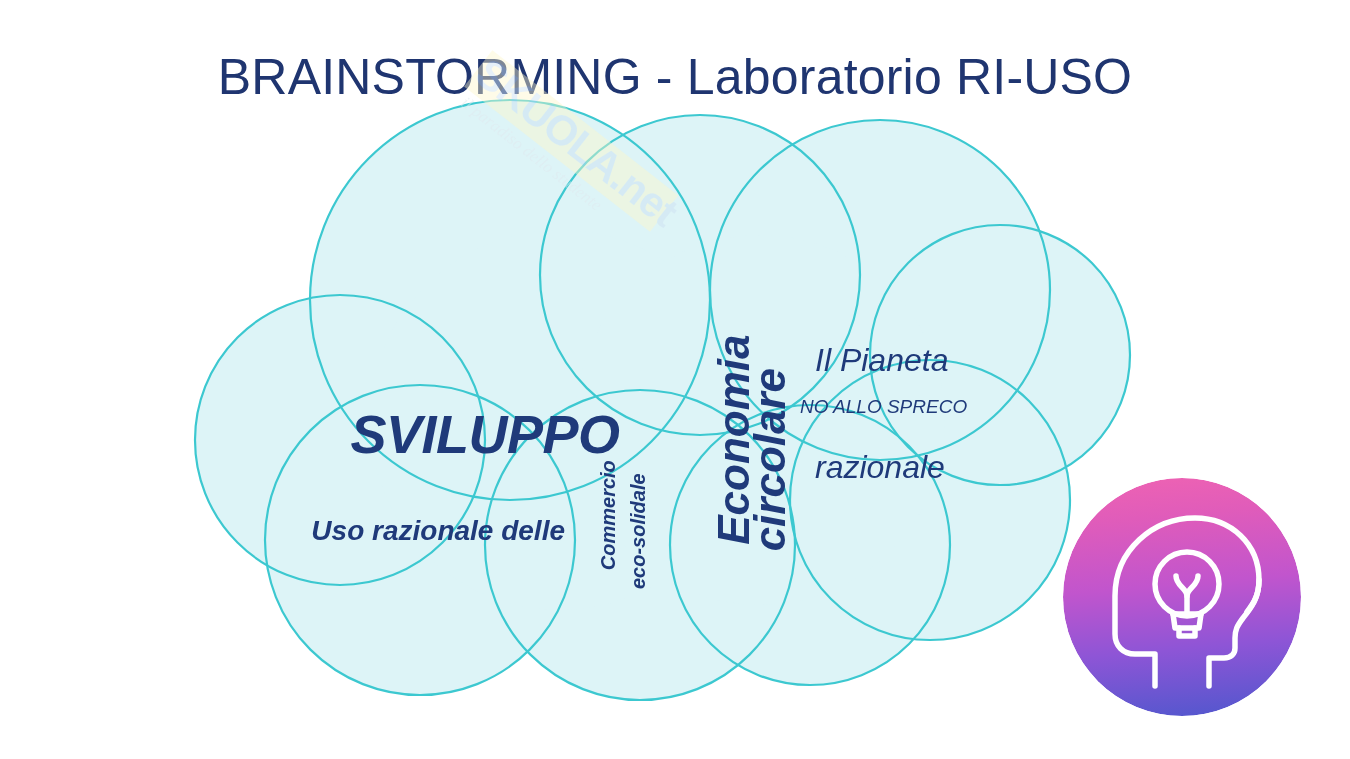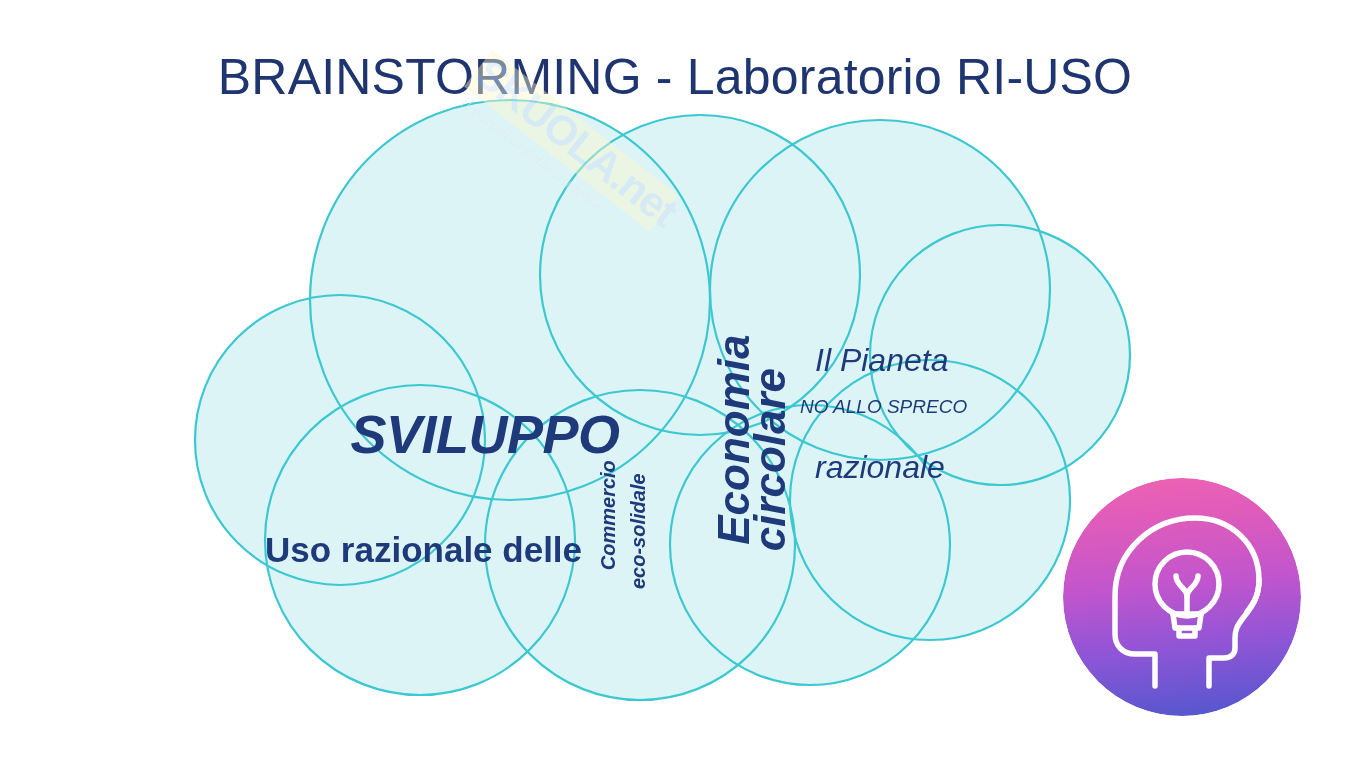--- a/index.html
+++ b/index.html
@@ -113,22 +113,23 @@
     text-align: center;
     font-size: 54px;
     font-style: italic;
     font-weight: bold;
     letter-spacing: -0.5px;
   }
   .w-uso {
     left: 265px;
     top: 452px;
     width: 300px;
-    text-align: left;
-    font-size: 35px;
+    text-align: right;
+    font-size: 28px;
+    font-style: italic;
     font-weight: bold;
   }
   .w-pianeta {
     left: 815px;
     top: 271px;
     width: 215px;
     text-align: left;
     font-size: 32px;
     font-style: italic;
     font-weight: normal;

